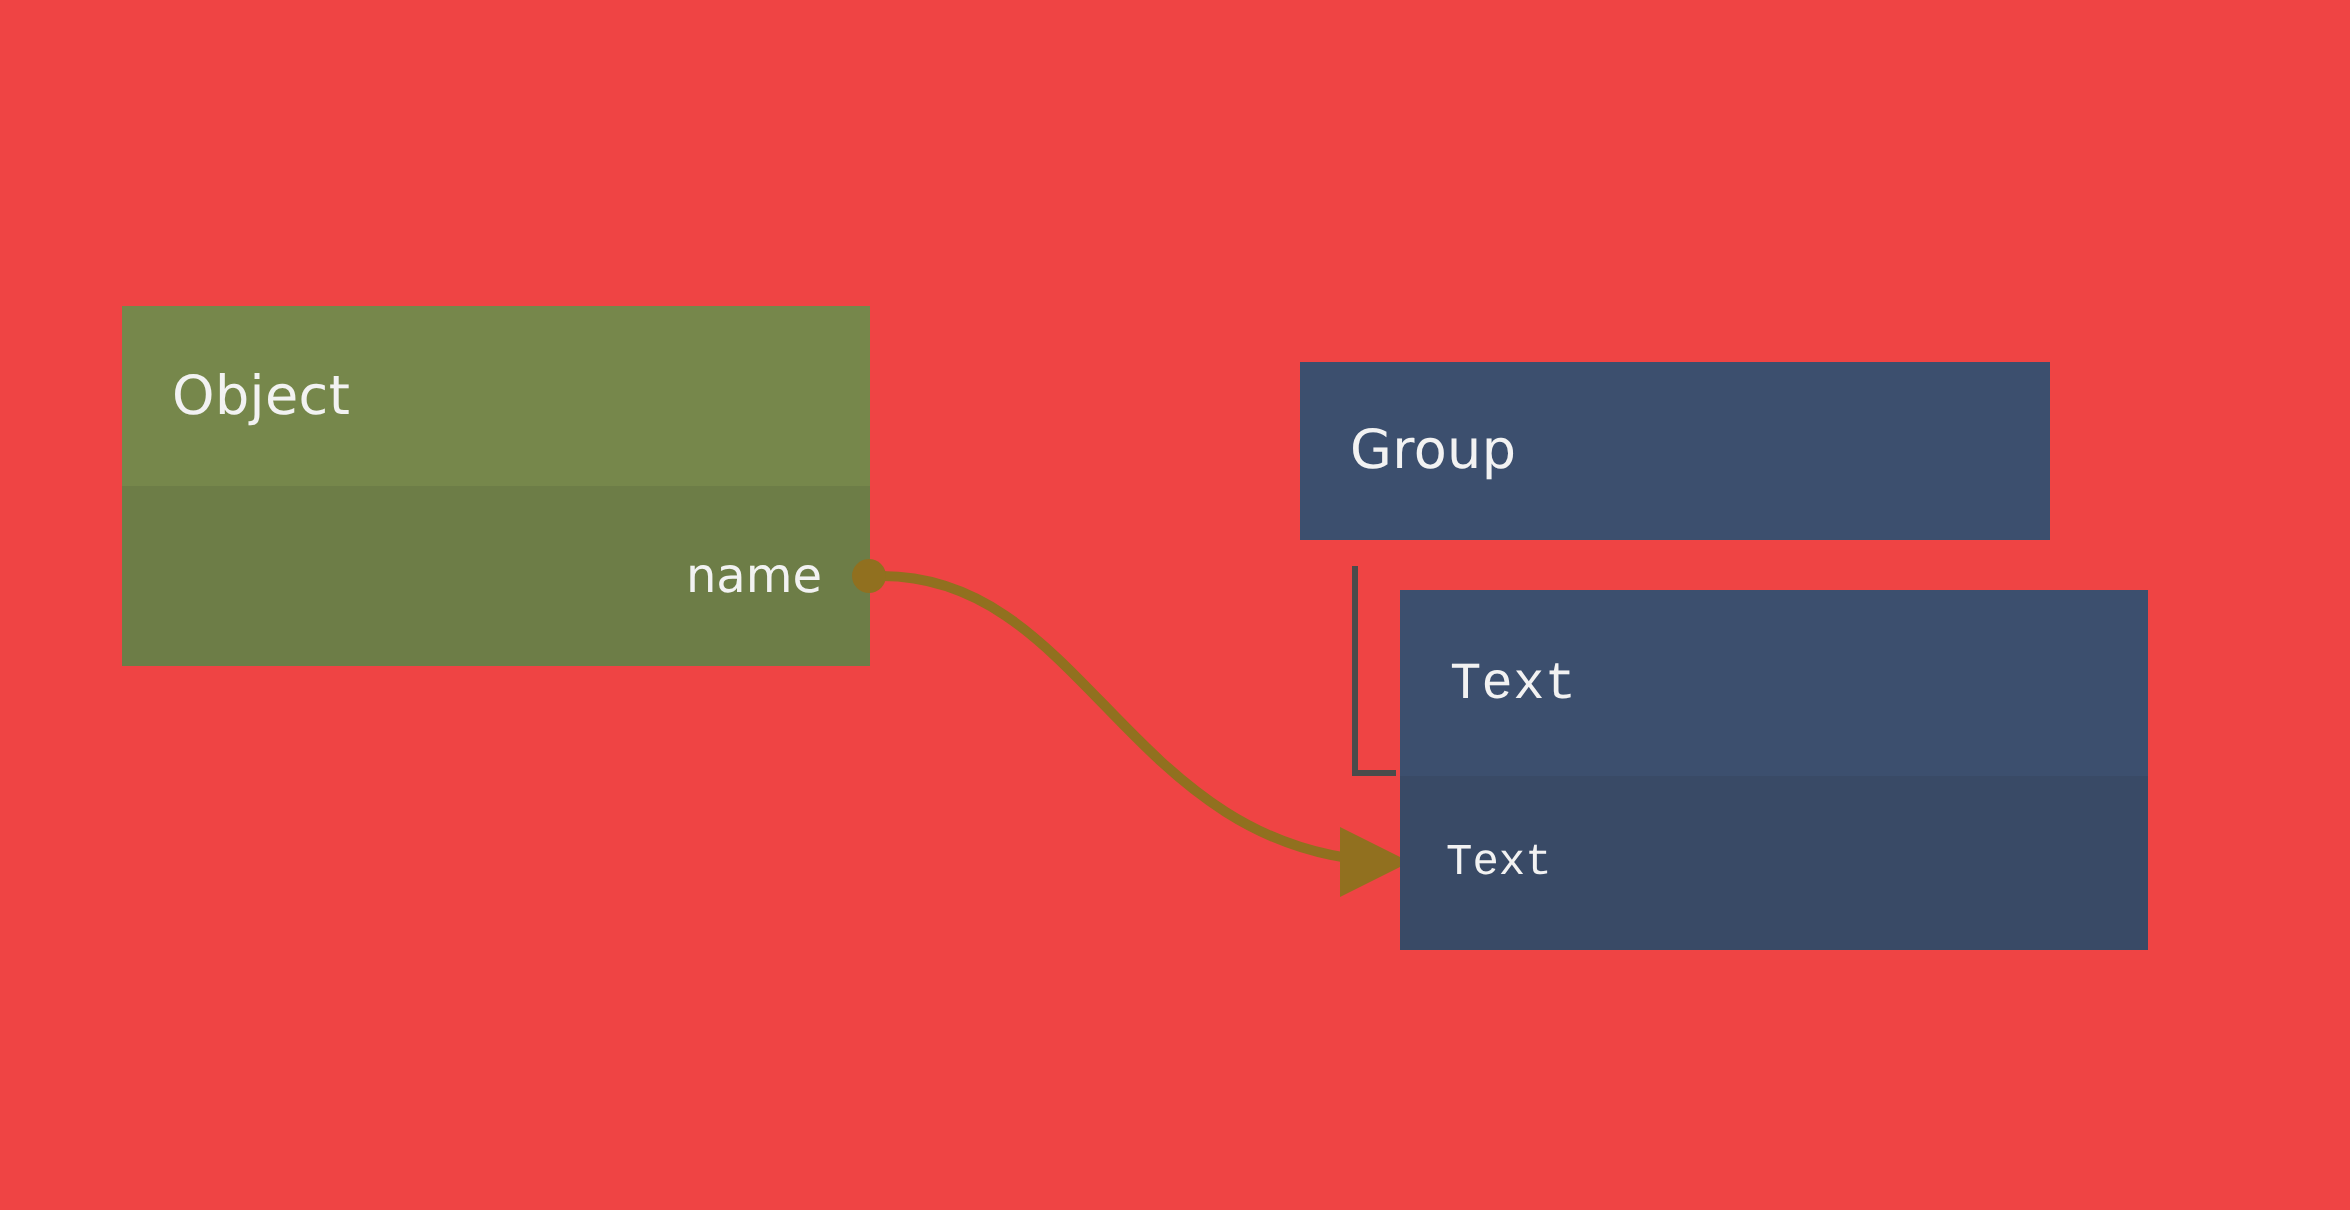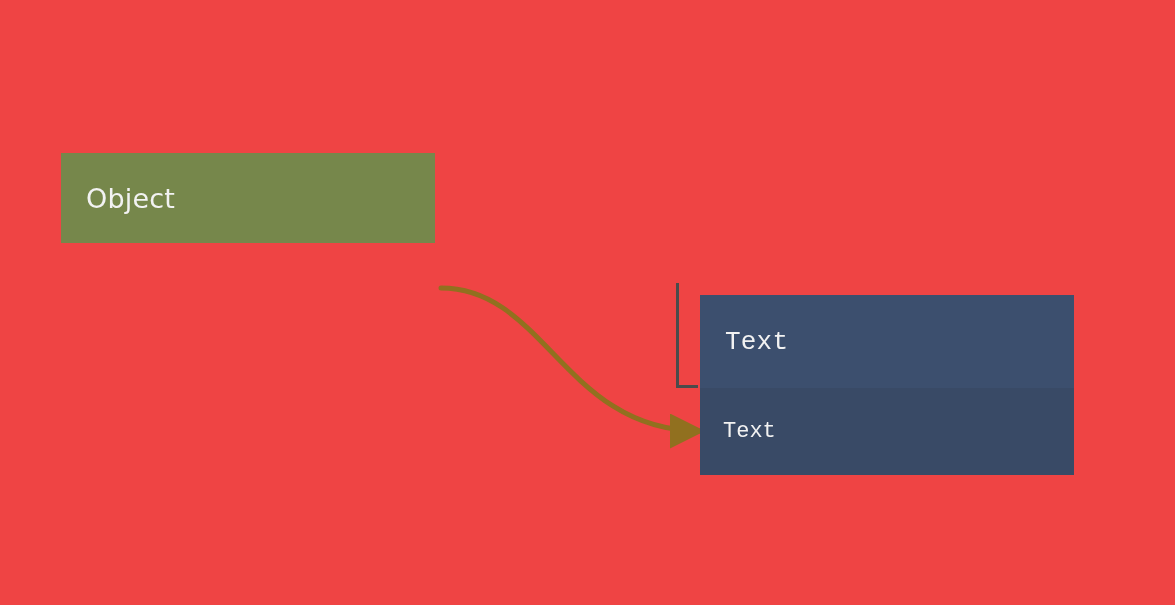--- a/index.html
+++ b/index.html
@@ -150,22 +150,33 @@
         <path d="M0,0 L7,3.5 L0,7 z" fill="#91701f"></path>
       </marker>
     </defs>
     <path id="edge-name-to-text" d="M 441 288 C 545 288, 565 431, 700 431" fill="none" stroke="#91701f" stroke-width="5" stroke-linecap="round" marker-end="url(#arrow-head)"></path>
   </svg>
 
   <div class="node" id="object-node">
     <div class="node-header">
       <span>Object</span>
     </div>
+    <div class="node-body">
+      <div class="port-row">
+        <span>name</span>
+        <span class="port-dot" id="object-out-port"></span>
+      </div>
+    </div>
   </div>
 
+  <div class="node" id="group-node">
+    <div class="node-header">
+      <span>Group</span>
+    </div>
+  </div>
 
   <div id="group-bracket"></div>
 
   <div class="node" id="text-node">
     <div class="node-header">
       <span>Text</span>
     </div>
     <div class="node-body">
       <div class="port-row">
         <span>Text</span>

